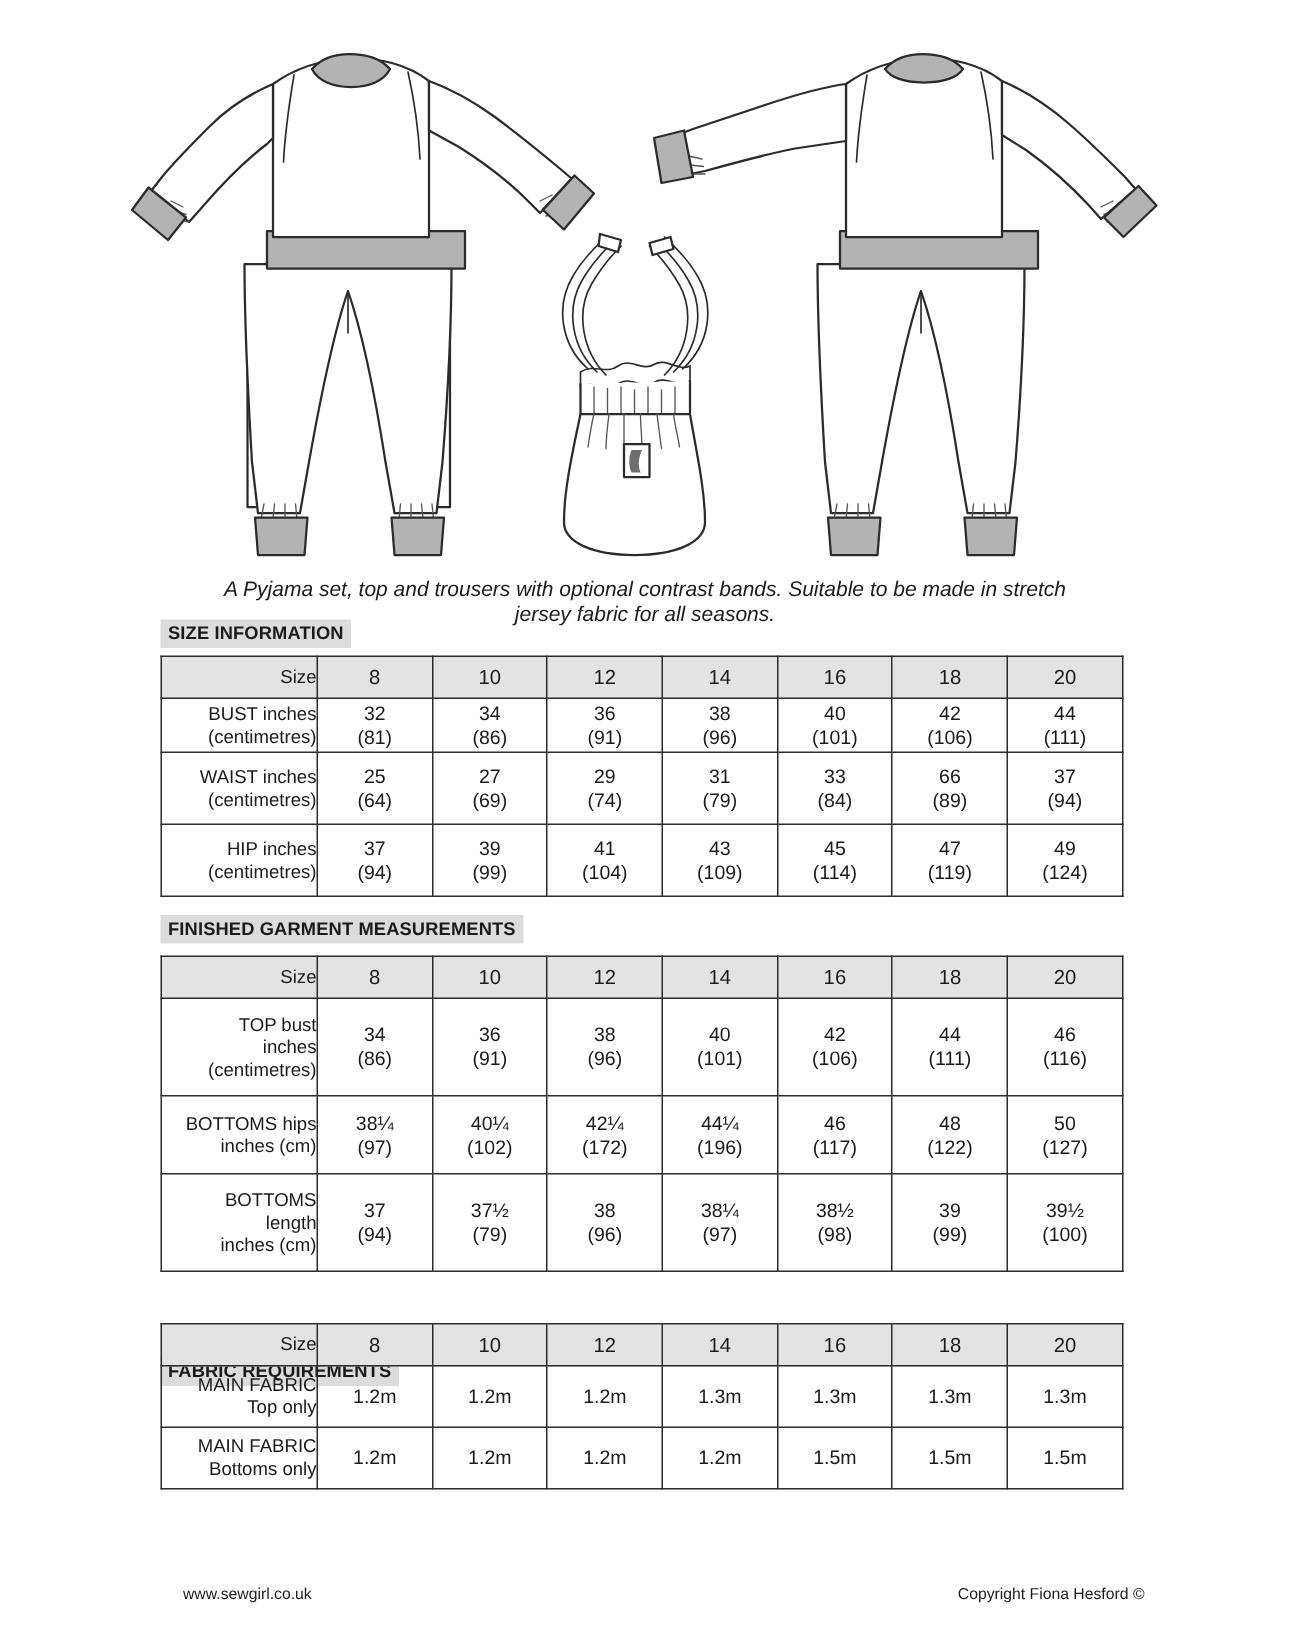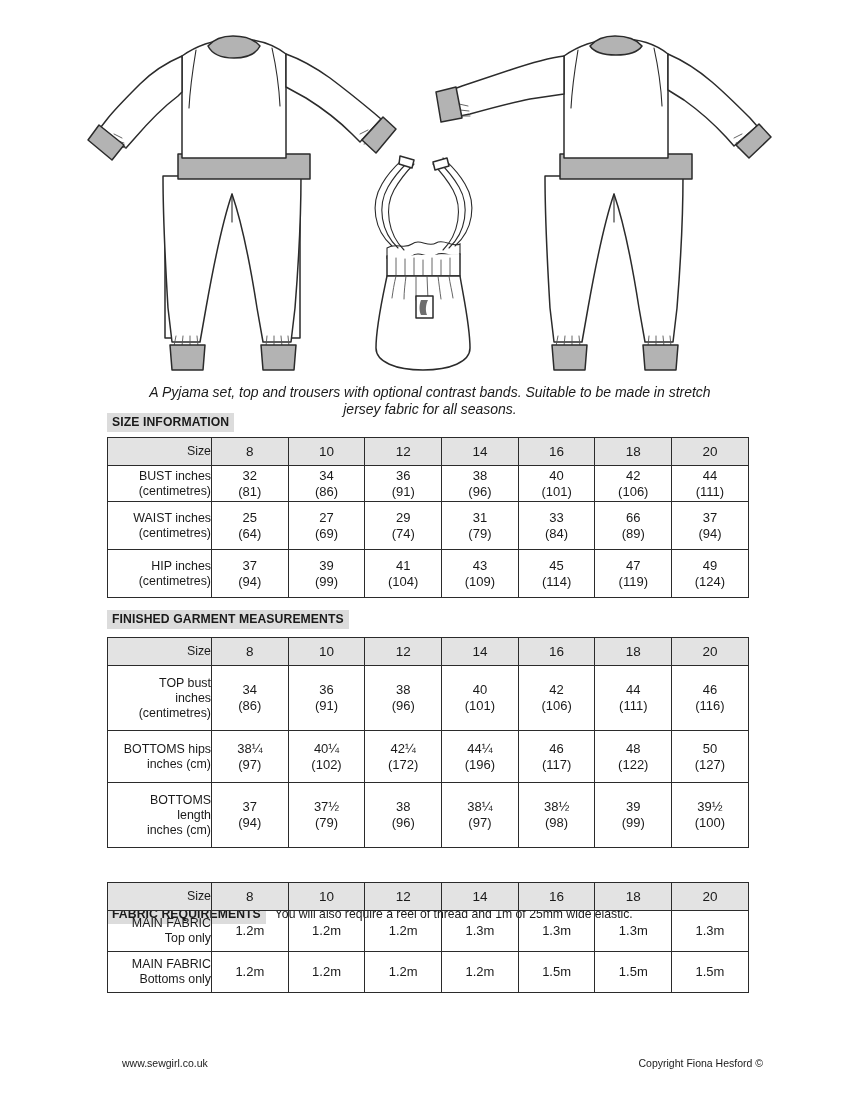--- a/index.html
+++ b/index.html
@@ -571,21 +571,20 @@
         <td>
             <span class="val">39½</span>
             <span class="sub">(100)</span>
           </td>
       </tr>
     </tbody>
   </table>
 
   <div class="section-head" style="top:905px;">
     <span class="section-badge">FABRIC REQUIREMENTS</span>
-    <span class="section-note">You will also require a reel of thread and 1m of 25mm wide elastic.</span>
   </div>
 
   <table class="spec" style="top:882px;">
     <colgroup>
       <col class="c0">
         <col class="cn">
         <col class="cn">
         <col class="cn">
         <col class="cn">
         <col class="cn">

